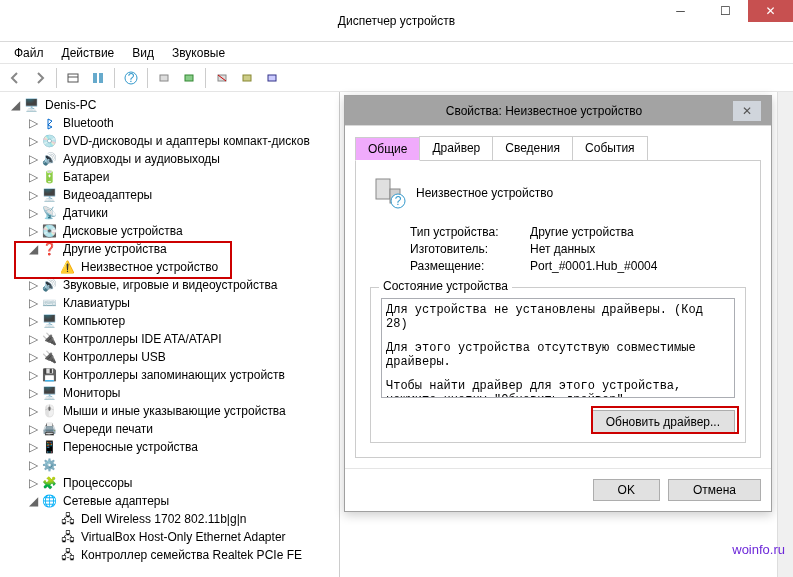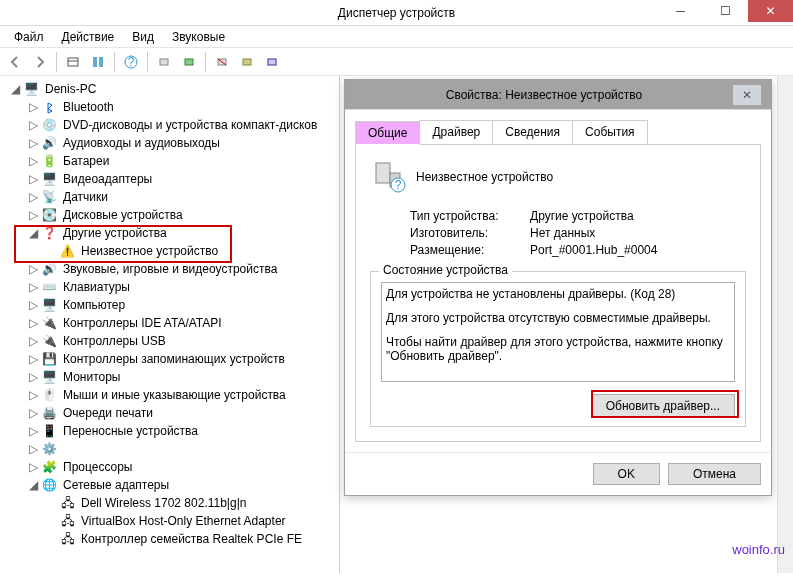--- a/index.html
+++ b/index.html
@@ -1,18 +1,18 @@
 <!DOCTYPE html>
 <html><head>
 <meta charset="utf-8">
 <style>
 * { box-sizing: border-box; margin: 0; padding: 0; font-family: "Segoe UI", Tahoma, sans-serif; font-size: 12px; }
 body { background: #fff; width: 793px; height: 577px; overflow: hidden; position: relative; }
 
-.titlebar { height: 26px; background: #fff; border-bottom: 1px solid #d9d9d9; display: flex; align-items: center; position: relative; }
+.titlebar { height: 42px; background: #fff; border-bottom: 1px solid #d9d9d9; display: flex; align-items: center; position: relative; }
 .titlebar .title { flex: 1; text-align: center; color: #000; }
 .win-controls { position: absolute; right: 0; top: 0; display: flex; }
 .win-controls div { width: 45px; height: 22px; display: flex; align-items: center; justify-content: center; color: #333; }
 .win-controls .close { background: #c75050; color: #fff; }
 
 .menubar { height: 22px; display: flex; align-items: center; padding: 0 6px; gap: 2px; border-bottom: 1px solid #e5e5e5; }
 .menubar span { padding: 2px 8px; }
 
 .toolbar { height: 28px; display: flex; align-items: center; padding: 0 4px; gap: 3px; border-bottom: 1px solid #e5e5e5; }
 .toolbar .tb-btn { width: 22px; height: 22px; display: flex; align-items: center; justify-content: center; border: 1px solid transparent; }
@@ -43,21 +43,21 @@
 .tab.active { background: #f0abfc; border-bottom: 1px solid #fff; position: relative; top: 1px; }
 .tab-content { border: 1px solid #ccc; border-top: none; padding: 14px; }
 
 .dev-header { display: flex; align-items: center; gap: 10px; margin-bottom: 14px; }
 .big-icon { width: 36px; height: 36px; }
 .prop-row { display: flex; margin: 3px 0 3px 40px; }
 .prop-label { width: 120px; }
 .group { border: 1px solid #ccc; margin-top: 14px; padding: 10px; position: relative; }
 .group-label { position: absolute; top: -9px; left: 8px; background: #fff; padding: 0 4px; }
 .status-text { border: 1px solid #abadb3; height: 100px; padding: 4px; overflow: auto; background: #fff; }
-.status-text p { margin-bottom: 10px; }
+.status-text p { margin-bottom: 10px; font-family: Liberation Mono, monospace; }
 .update-btn { float: right; margin-top: 12px; padding: 4px 14px; border: 1px solid #adadad; background: #e1e1e1; }
 
 .dialog-footer { padding: 10px; display: flex; justify-content: flex-end; gap: 8px; border-top: 1px solid #e5e5e5; }
 .dialog-footer button { padding: 3px 24px; border: 1px solid #adadad; background: #e1e1e1; }
 
 .scrollbar-r { position: absolute; right: 0; top: 0; bottom: 0; width: 16px; background: #f0f0f0; border-left: 1px solid #ddd; }
 
 .watermark { position: absolute; right: 8px; bottom: 20px; color: #6d28d9; font-size: 13px; }
 
 svg { display: block; }
@@ -161,21 +161,21 @@
                       <path d="M5 3 L9 5 L5 9 L9 11 L5 13 M5 3 L5 13" stroke="#06c" fill="none"></path>
                     </svg>
                   </span>
                   <span class="node-label">Bluetooth</span>
                 </div>
               </li>
             <li>
                 <div class="node">
                   <span class="expander">▷</span>
                   <span class="node-icon">💿</span>
-                  <span class="node-label">DVD-дисководы и устройства компакт-дисков</span>
+                  <span class="node-label">DVD-дисководы и адаптеры компакт-дисков</span>
                 </div>
               </li>
             <li>
                 <div class="node">
                   <span class="expander">▷</span>
                   <span class="node-icon">🔊</span>
                   <span class="node-label">Аудиовходы и аудиовыходы</span>
                 </div>
               </li>
             <li>

